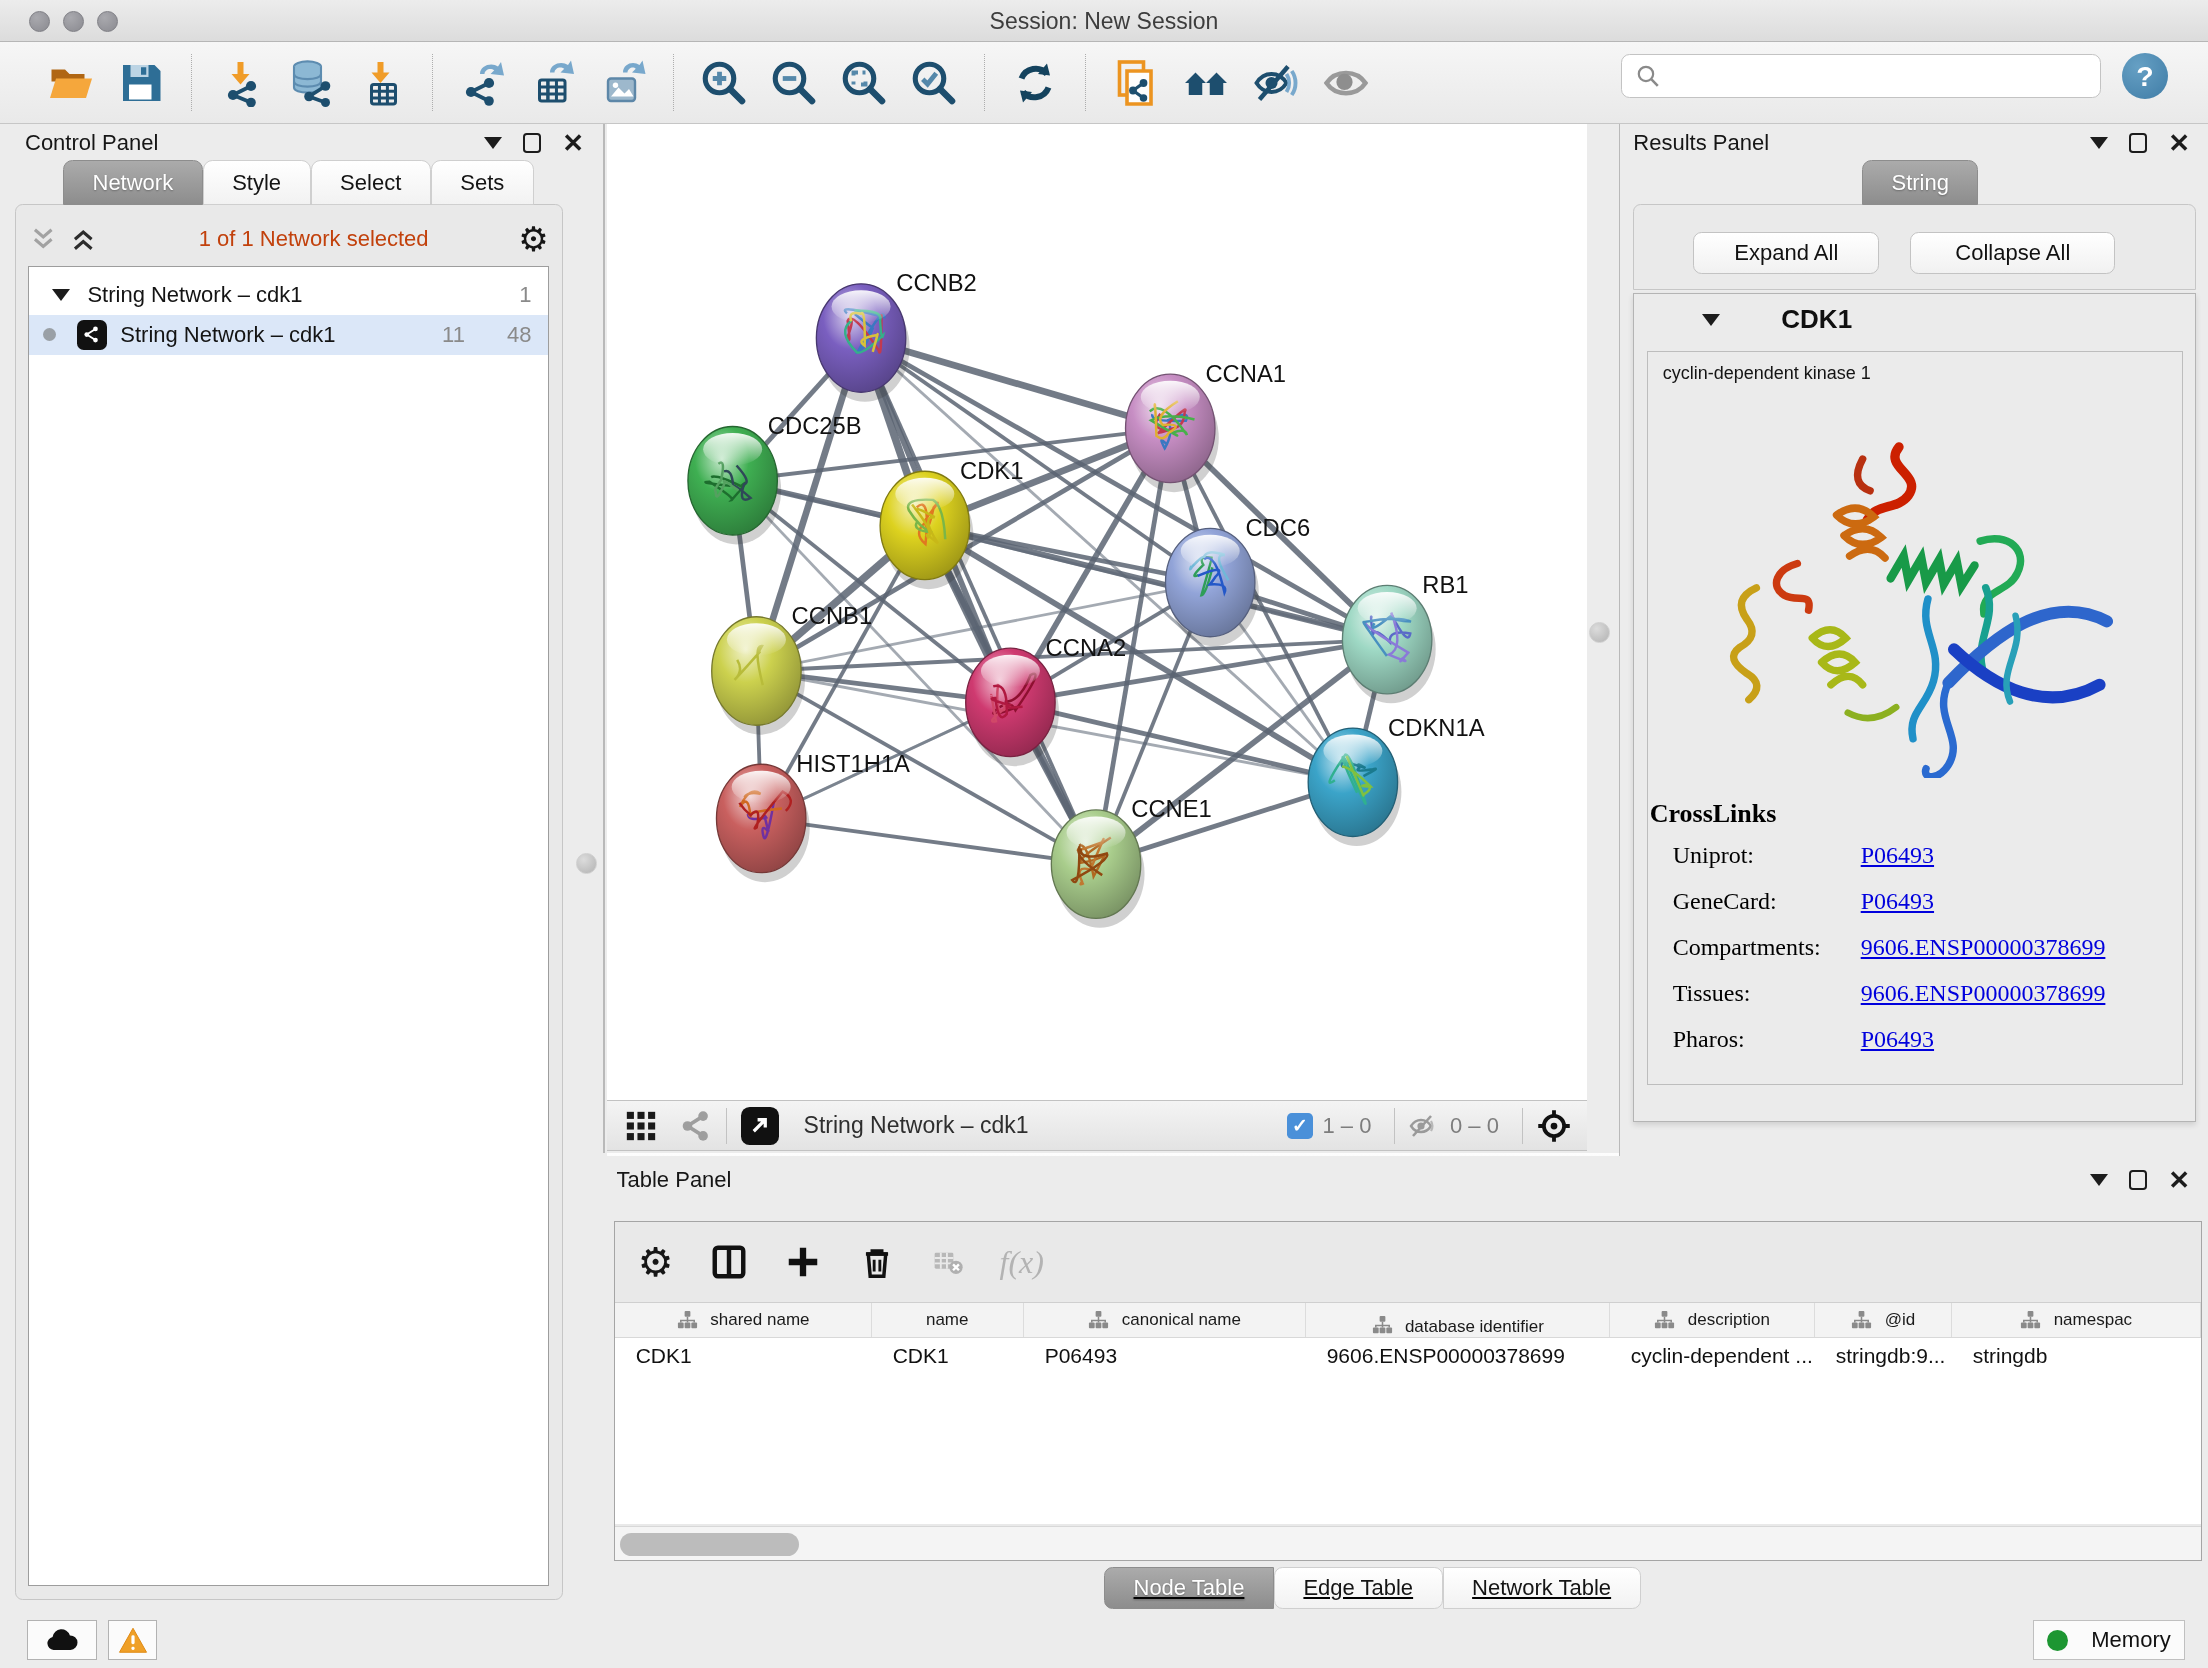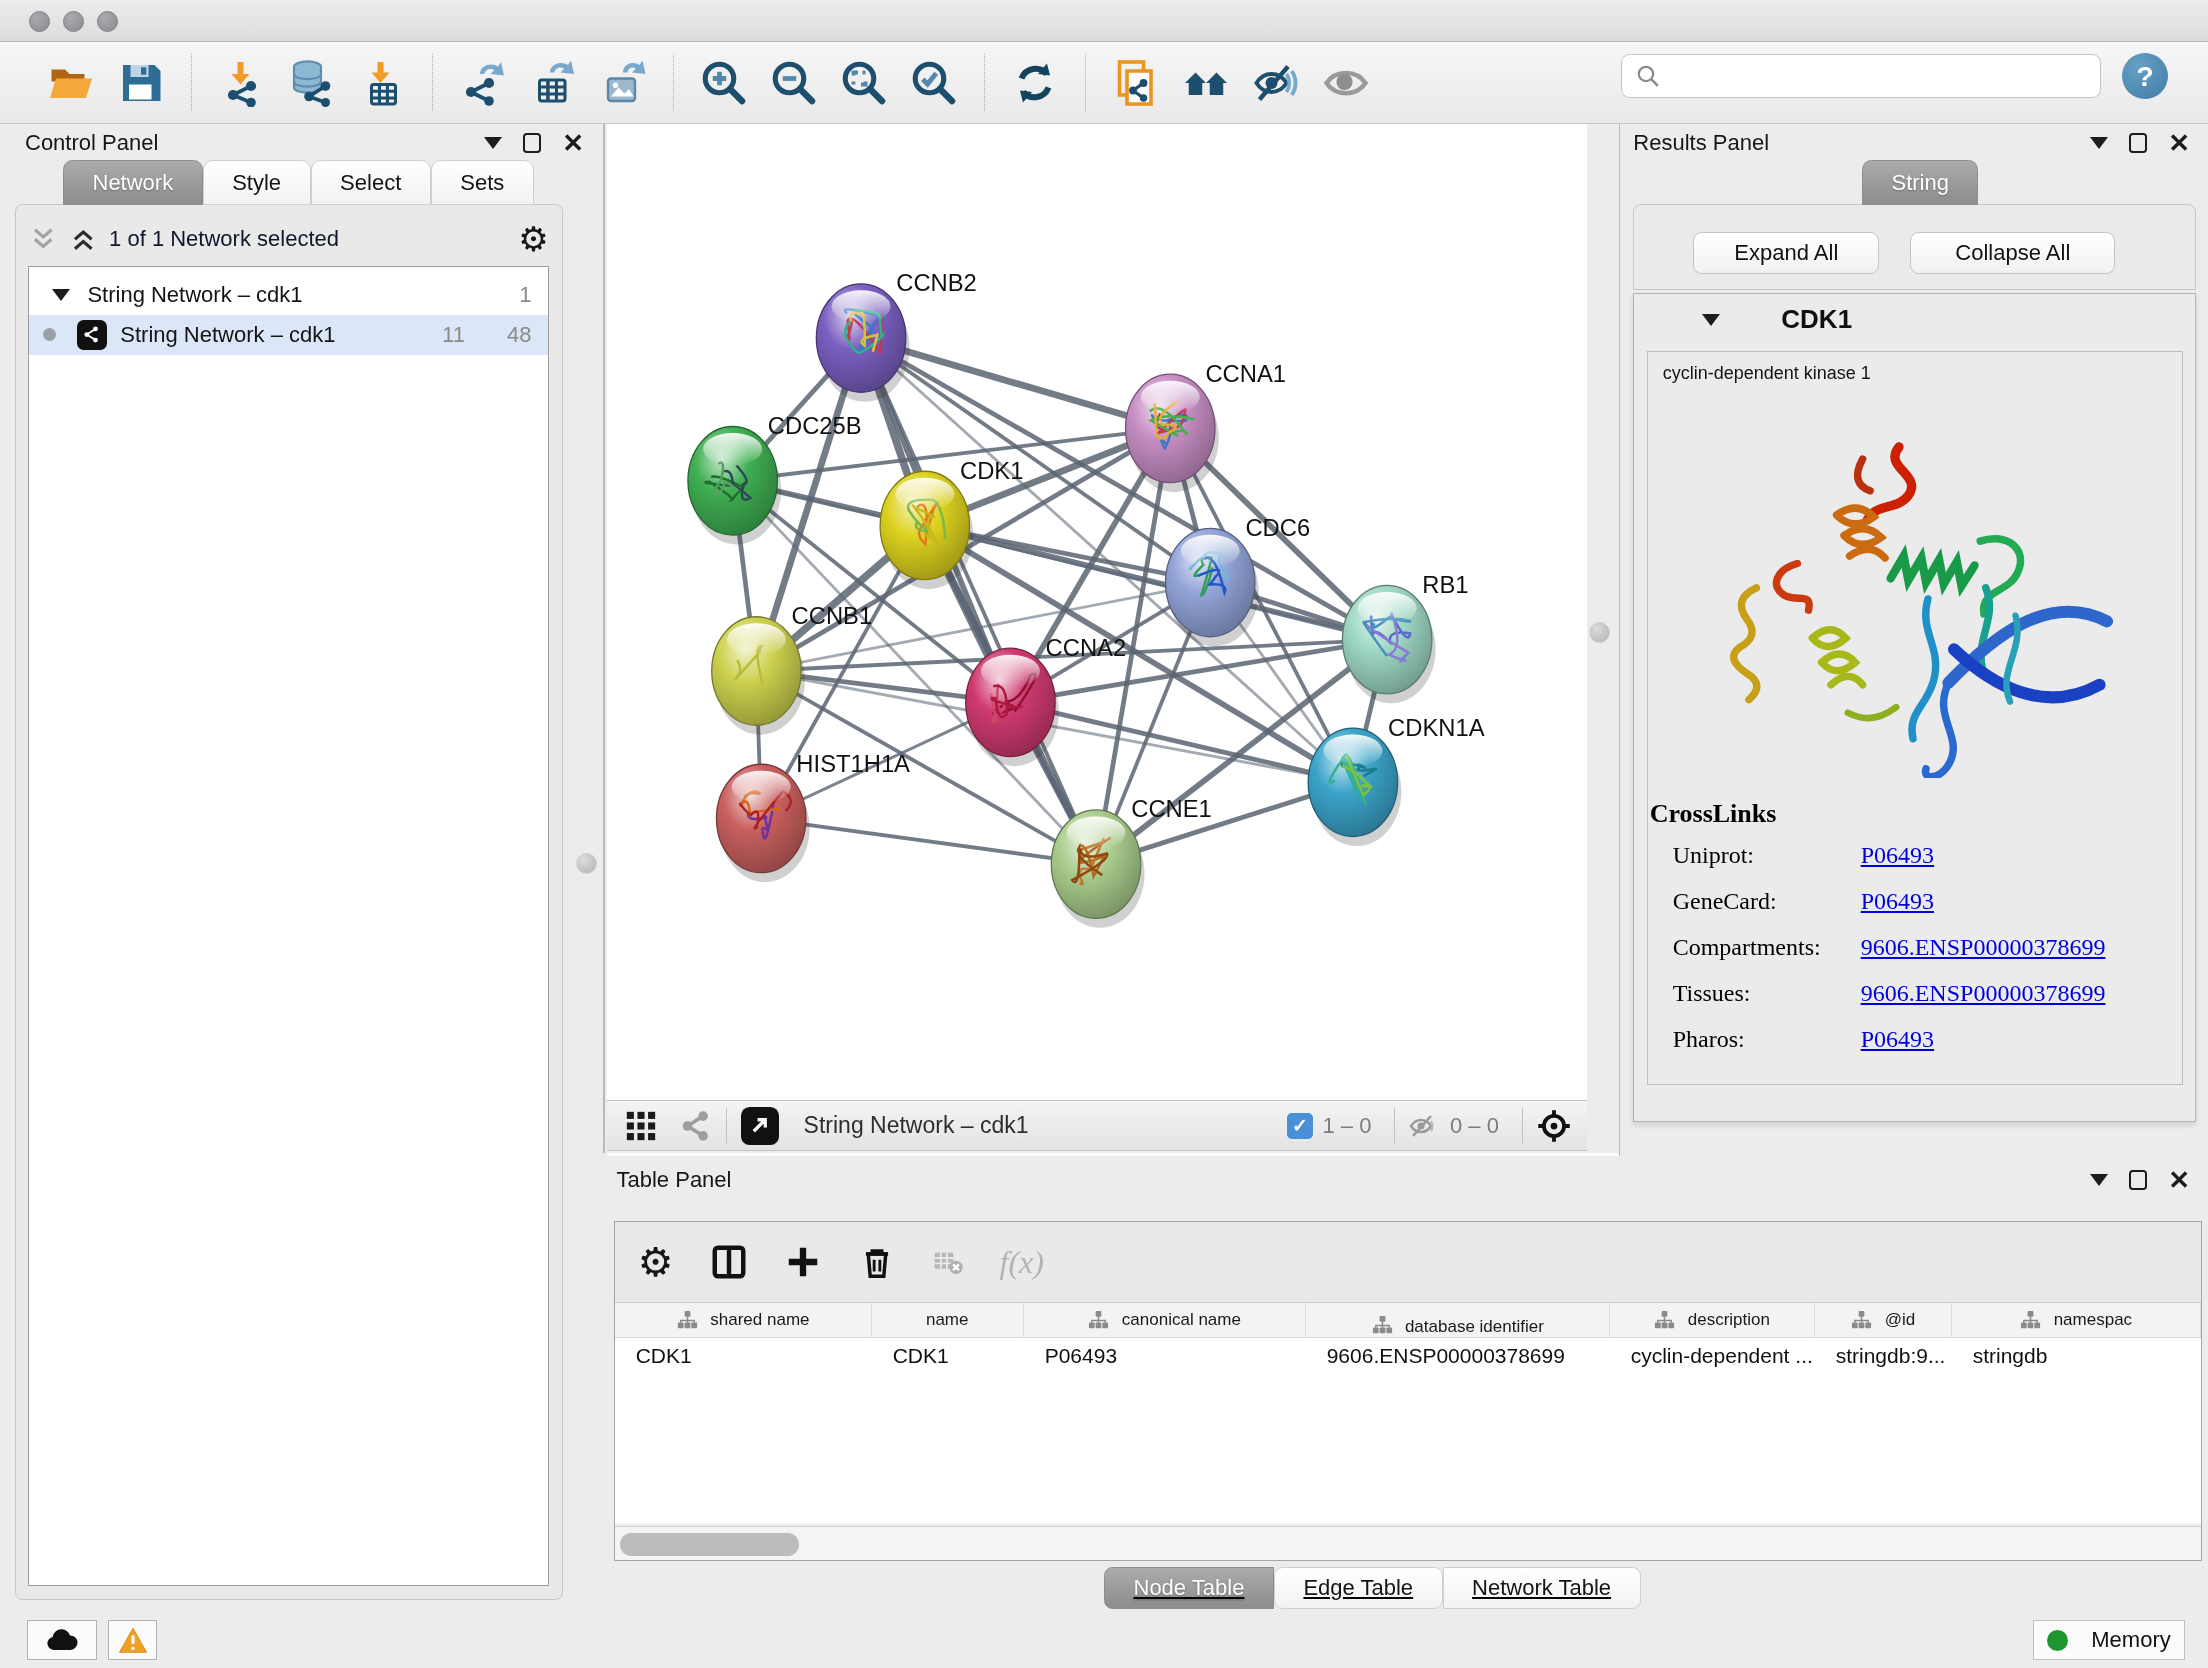--- a/index.html
+++ b/index.html
@@ -40,21 +40,21 @@
   
   .control-panel { position:absolute; left:0; top:124px; width:605px; height:1484px; background:#ececec; }
   .cp-hdr { position:absolute; left:25px; right:21px; top:5.7px; display:flex; justify-content:space-between; align-items:center; }
   .cp-tabs { position:absolute; left:63px; top:36px; display:flex; }
   .tab { height:45px; padding:0 28.5px; font-size:22px; color:#141414; display:flex; align-items:center; justify-content:center;
     background:linear-gradient(#ffffff,#f2f2f2); border:1px solid #cfcfcf; border-radius:9.5px 9.5px 0 0; position:relative; z-index:2; }
   .tab.active { background:linear-gradient(#ababab,#8d8d8d); color:#fff; border-color:#8d8d8d; text-shadow:0 1px 1.9px rgba(0,0,0,.3); }
   .cp-box { position:absolute; left:15px; top:80px; width:548px; height:1396px;
     background:#e9e9e9; border:1px solid #c6c6c6; border-radius:7.6px; z-index:1; }
   .cp-netrow { position:absolute; left:13.3px; right:13.3px; top:15px; height:38px; display:flex; align-items:center; }
-  .cp-netrow .summary { flex:1; text-align:left; font-size:22px; color:#0f172a; }
+  .cp-netrow .summary { flex:1; text-align:center; font-size:22px; color:#c2410c; }
   .chev { width:28.5px; height:28.5px; margin-right:11.4px; }
   .gear-glyph { font-family:"DejaVu Sans", sans-serif; font-size:34px; color:#161616; line-height:1; }
   .tree-box { position:absolute; left:12.4px; top:61px; width:521px; height:1320px; background:#fff; border:1.9px solid #9d9d9d; }
   .tree-row { display:flex; align-items:center; height:40px; font-size:22px; color:#141414; }
   .tree-row .cnt { color:#8a8a8a; }
   .tree-row.selected { background:#dbe7f8; }
   .tree-arrow { width:0; height:0; border-left:9.5px solid transparent; border-right:9.5px solid transparent; border-top:12.4px solid #1c1c1c; margin:0 17px 0 23px; }
   .dot { width:13.3px; height:13.3px; border-radius:50%; background:#9aa0a6; margin:0 21px 0 13.3px; }
   .share-badge { width:30px; height:30px; background:#111; border-radius:6.7px; display:flex; align-items:center; justify-content:center; margin-right:13.3px; }
   .share-badge svg { width:19px; height:19px; }
@@ -128,20 +128,21 @@
 </style>
 </head>
 <body>
 
 <div class="app">
 
   <div class="titlebar">
     <div class="tl" style="left:28.5px"></div>
     <div class="tl" style="left:63px"></div>
     <div class="tl" style="left:97px"></div>
+    <div class="window-title">Session: New Session</div>
   </div>
 
   <div class="toolbar">
     <div class="tb-icon">
       <svg viewBox="0 0 32 32">
           <path d="M3 7 h9 l3 3 h10 v5 H3 z" fill="#b06613"></path>
           <path d="M6 13 h24 l-4 13 H2 z" fill="#f5a73c"></path>
         </svg>
     </div>
     <div class="tb-icon">

